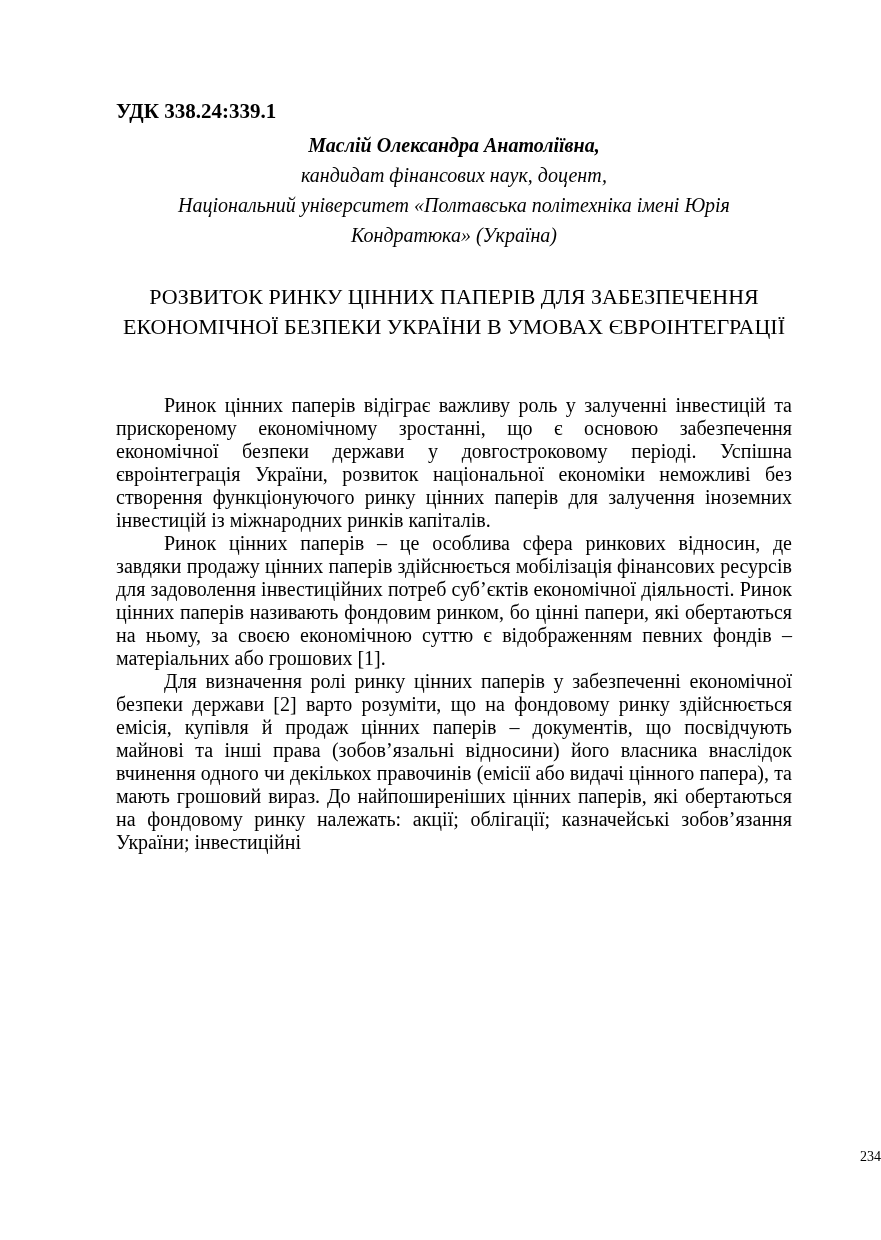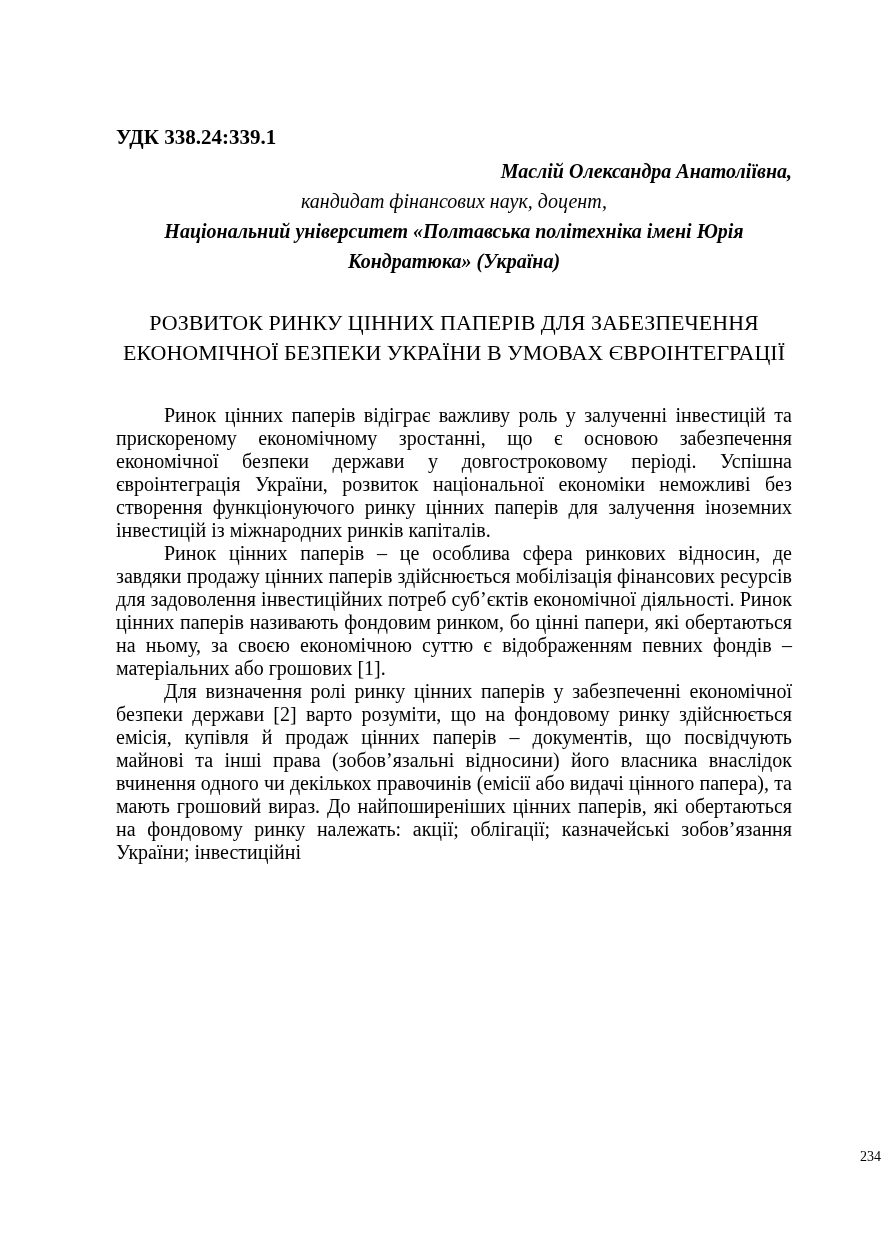--- a/index.html
+++ b/index.html
@@ -12,55 +12,54 @@
     width: 881px;
     height: 1240px;
     background: #ffffff;
     color: #000000;
     font-family: "Liberation Serif", "DejaVu Serif", serif;
     overflow: hidden;
   }
   .content {
     position: absolute;
     left: 116px;
-    top: 122px;
+    top: 96px;
     width: 676px;
   }
   .udc {
     margin: 0 0 4px 0;
     font-size: 21px;
     font-weight: bold;
     line-height: 30px;
     text-align: left;
   }
   .author-name {
     margin: 0;
     font-size: 20px;
     font-weight: bold;
     font-style: italic;
-    text-align: right;
+    text-align: center;
     line-height: 30px;
   }
   .author-role {
     margin: 0;
     font-size: 20px;
     font-style: italic;
     text-align: center;
     line-height: 30px;
   }
   .affiliation {
     margin: 0;
     font-size: 20px;
     font-style: italic;
     text-align: center;
     line-height: 30px;
-    font-weight: bold;
   }
   .title {
-    margin: 32px 0 36px 0;
+    margin: 32px 0 52px 0;
     font-size: 22px;
     font-weight: normal;
     text-align: center;
     line-height: 30px;
     text-transform: none;
   }
   .body-para {
     margin: 0;
     font-size: 20px;
     line-height: 23px;

